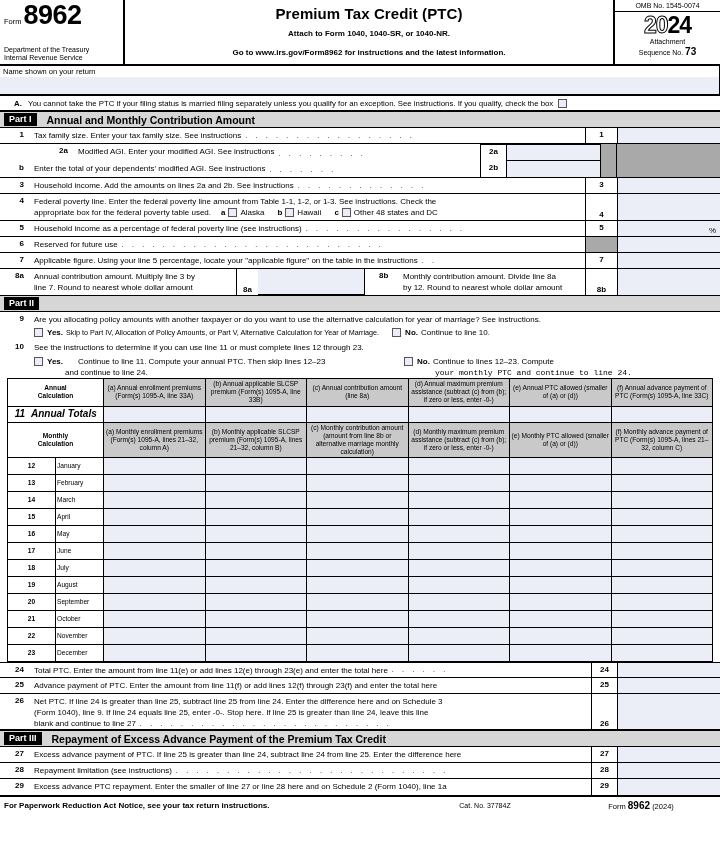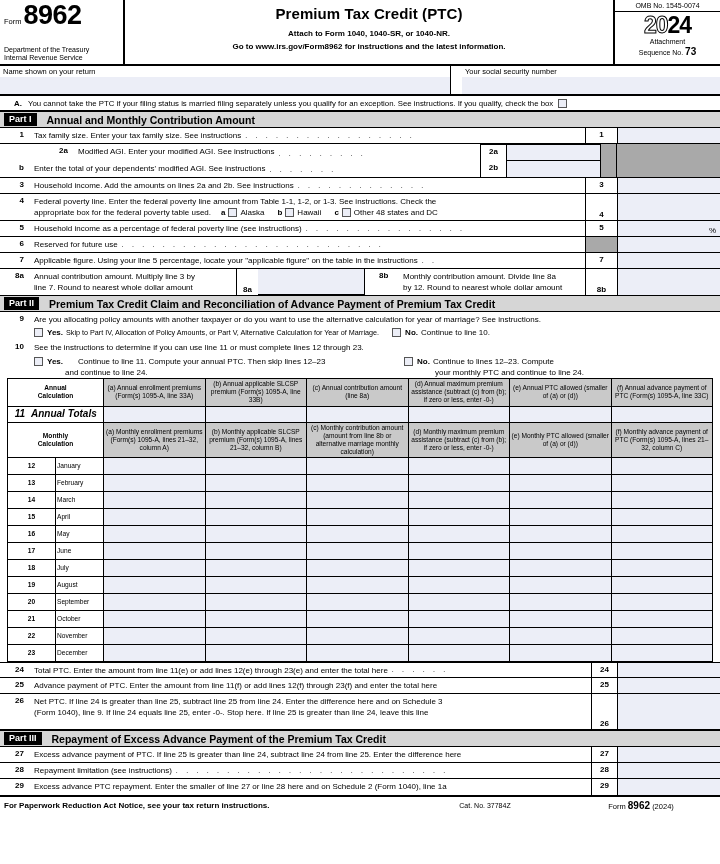--- a/index.html
+++ b/index.html
@@ -17,21 +17,21 @@
   .masthead{display:flex;border-bottom:2px solid #000;height:66px;box-sizing:border-box;}
   .mh-left{width:125px;box-sizing:border-box;padding:2px 4px 1px 4px;border-right:2px solid #000;
            display:flex;flex-direction:column;justify-content:space-between;}
   .form-no{display:flex;align-items:baseline;}
   .form-word{font-size:7.5px;margin-right:2px;}
   .form-num{font-size:27px;font-weight:bold;letter-spacing:-0.5px;line-height:1;}
   .dept{font-size:7px;line-height:1.25;}
   .mh-mid{flex:1;box-sizing:border-box;padding-top:5px;text-align:center;border-right:2px solid #000;}
   .ptc-title{font-size:15px;font-weight:bold;letter-spacing:0.1px;}
   .attach1{font-size:8px;font-weight:bold;margin-top:7px;}
-  .attach2{font-size:8px;font-weight:bold;margin-top:4px;}
+  .attach2{font-size:8px;font-weight:bold;margin-top:10px;}
   .mh-right{width:105px;box-sizing:border-box;text-align:center;}
   .omb{font-size:7px;padding:2px 0 2px 0;border-bottom:1px solid #000;}
   .yr{font-size:23px;font-weight:bold;line-height:1;margin-top:2px;letter-spacing:-1px;}
   .yr .hollow{color:#fff;-webkit-text-stroke:1px #000;text-stroke:1px #000;}
   .attseq{font-size:7px;line-height:1.2;margin-top:1px;}
   .attseq b{font-size:10px;}
 
   
   .namerow{display:flex;height:28px;border-bottom:2px solid #000;gap:11px;}
   .nm{flex:1;border-right:1px solid #000;box-sizing:border-box;position:relative;}
@@ -107,24 +107,20 @@
       <div class="attseq">
         <div>Attachment</div>
         <div><span>Sequence No.</span> <b>73</b></div>
       </div>
     </div>
   </div>
 
   <div class="namerow">
     <div class="nm">
       <div class="capt">Name shown on your return</div>
-      <div class="fillbox"></div>
-    </div>
-    <div class="ss">
-      <div class="capt">Your social security number</div>
       <div class="fillbox"></div>
     </div>
   </div>
 
   <div class="lineA">
     <span class="ltr">A.</span>
     <span>You cannot take the PTC if your filing status is married filing separately unless you qualify for an exception. See instructions. If you qualify, check the box</span>
     <span class="cbx" style="margin-left:5px;"></span>
   </div>
 
@@ -250,21 +246,20 @@
     <div class="ltxt" style="display:block;flex:1;">
       <div>Monthly contribution amount. Divide line 8a</div>
       <div>by 12. Round to nearest whole dollar amount</div>
     </div>
     <div class="numcell" style="display:flex;align-items:flex-end;justify-content:center;padding-bottom:1px;">8b</div>
     <div class="valcell"></div>
   </div>
 
   <div class="part">
     <span class="tag">Part II</span>
-    <span class="ttl">Premium Tax Credit Claim and Reconciliation of Advance Payment of Premium Tax Credit</span>
   </div>
 
   <div class="lrow" style="border-bottom:none;height:28px;">
     <div class="lno">9</div>
     <div class="ltxt" style="display:block;">
       <div>Are you allocating policy amounts with another taxpayer or do you want to use the alternative calculation for year of marriage? See instructions.</div>
       <div class="sub" style="margin-top:2px;">
         <span class="chk">
           <span class="cbx" style="margin-right:4px;"></span>
           <b>Yes.</b>
@@ -291,21 +286,21 @@
             <span style="margin-left:15px;">Continue to line 11. Compute your annual PTC. Then skip lines 12–23</span>
           </div>
           <div style="margin-left:31px;">and continue to line 24.</div>
         </div>
         <div style="flex:1;">
           <div style="display:flex;">
             <span class="cbx" style="margin-right:4px;margin-top:1px;"></span>
             <b>No.</b>
             <span style="margin-left:3px;">Continue to lines 12–23. Compute</span>
           </div>
-          <div style="margin-left:31px;">your monthly PTC and continue to line 24.</div>
+          <div style="margin-left:31px;font-family:Liberation Mono, monospace;">your monthly PTC and continue to line 24.</div>
         </div>
       </div>
     </div>
   </div>
 
   <table class="grid">
     <tbody>
         <tr>
       <td class="calclabel" colspan="2">
         <div>Annual</div>
@@ -484,20 +479,24 @@
     </div>
     <div class="numcell" style="width:26px;min-width:26px;">25</div>
     <div class="valcell"></div>
   </div>
 
   <div class="lrow" style="height:36px;">
     <div class="lno">26</div>
     <div class="ltxt" style="display:block;">
       <div>Net PTC. If line 24 is greater than line 25, subtract line 25 from line 24. Enter the difference here and on Schedule 3</div>
       <div>(Form 1040), line 9. If line 24 equals line 25, enter -0-. Stop here. If line 25 is greater than line 24, leave this line</div>
+      <div style="display:flex;">
+        <span>blank and continue to line 27</span>
+        <span class="dots">. . . . . . . . . . . . . . . . . . . . . . . . .</span>
+      </div>
     </div>
     <div class="numcell" style="width:26px;min-width:26px;display:flex;align-items:flex-end;justify-content:center;padding-bottom:1px;">26</div>
     <div class="valcell" style="display:flex;align-items:flex-end;"></div>
   </div>
 
   <div class="part">
     <span class="tag">Part III</span>
     <span class="ttl">Repayment of Excess Advance Payment of the Premium Tax Credit</span>
   </div>
 

